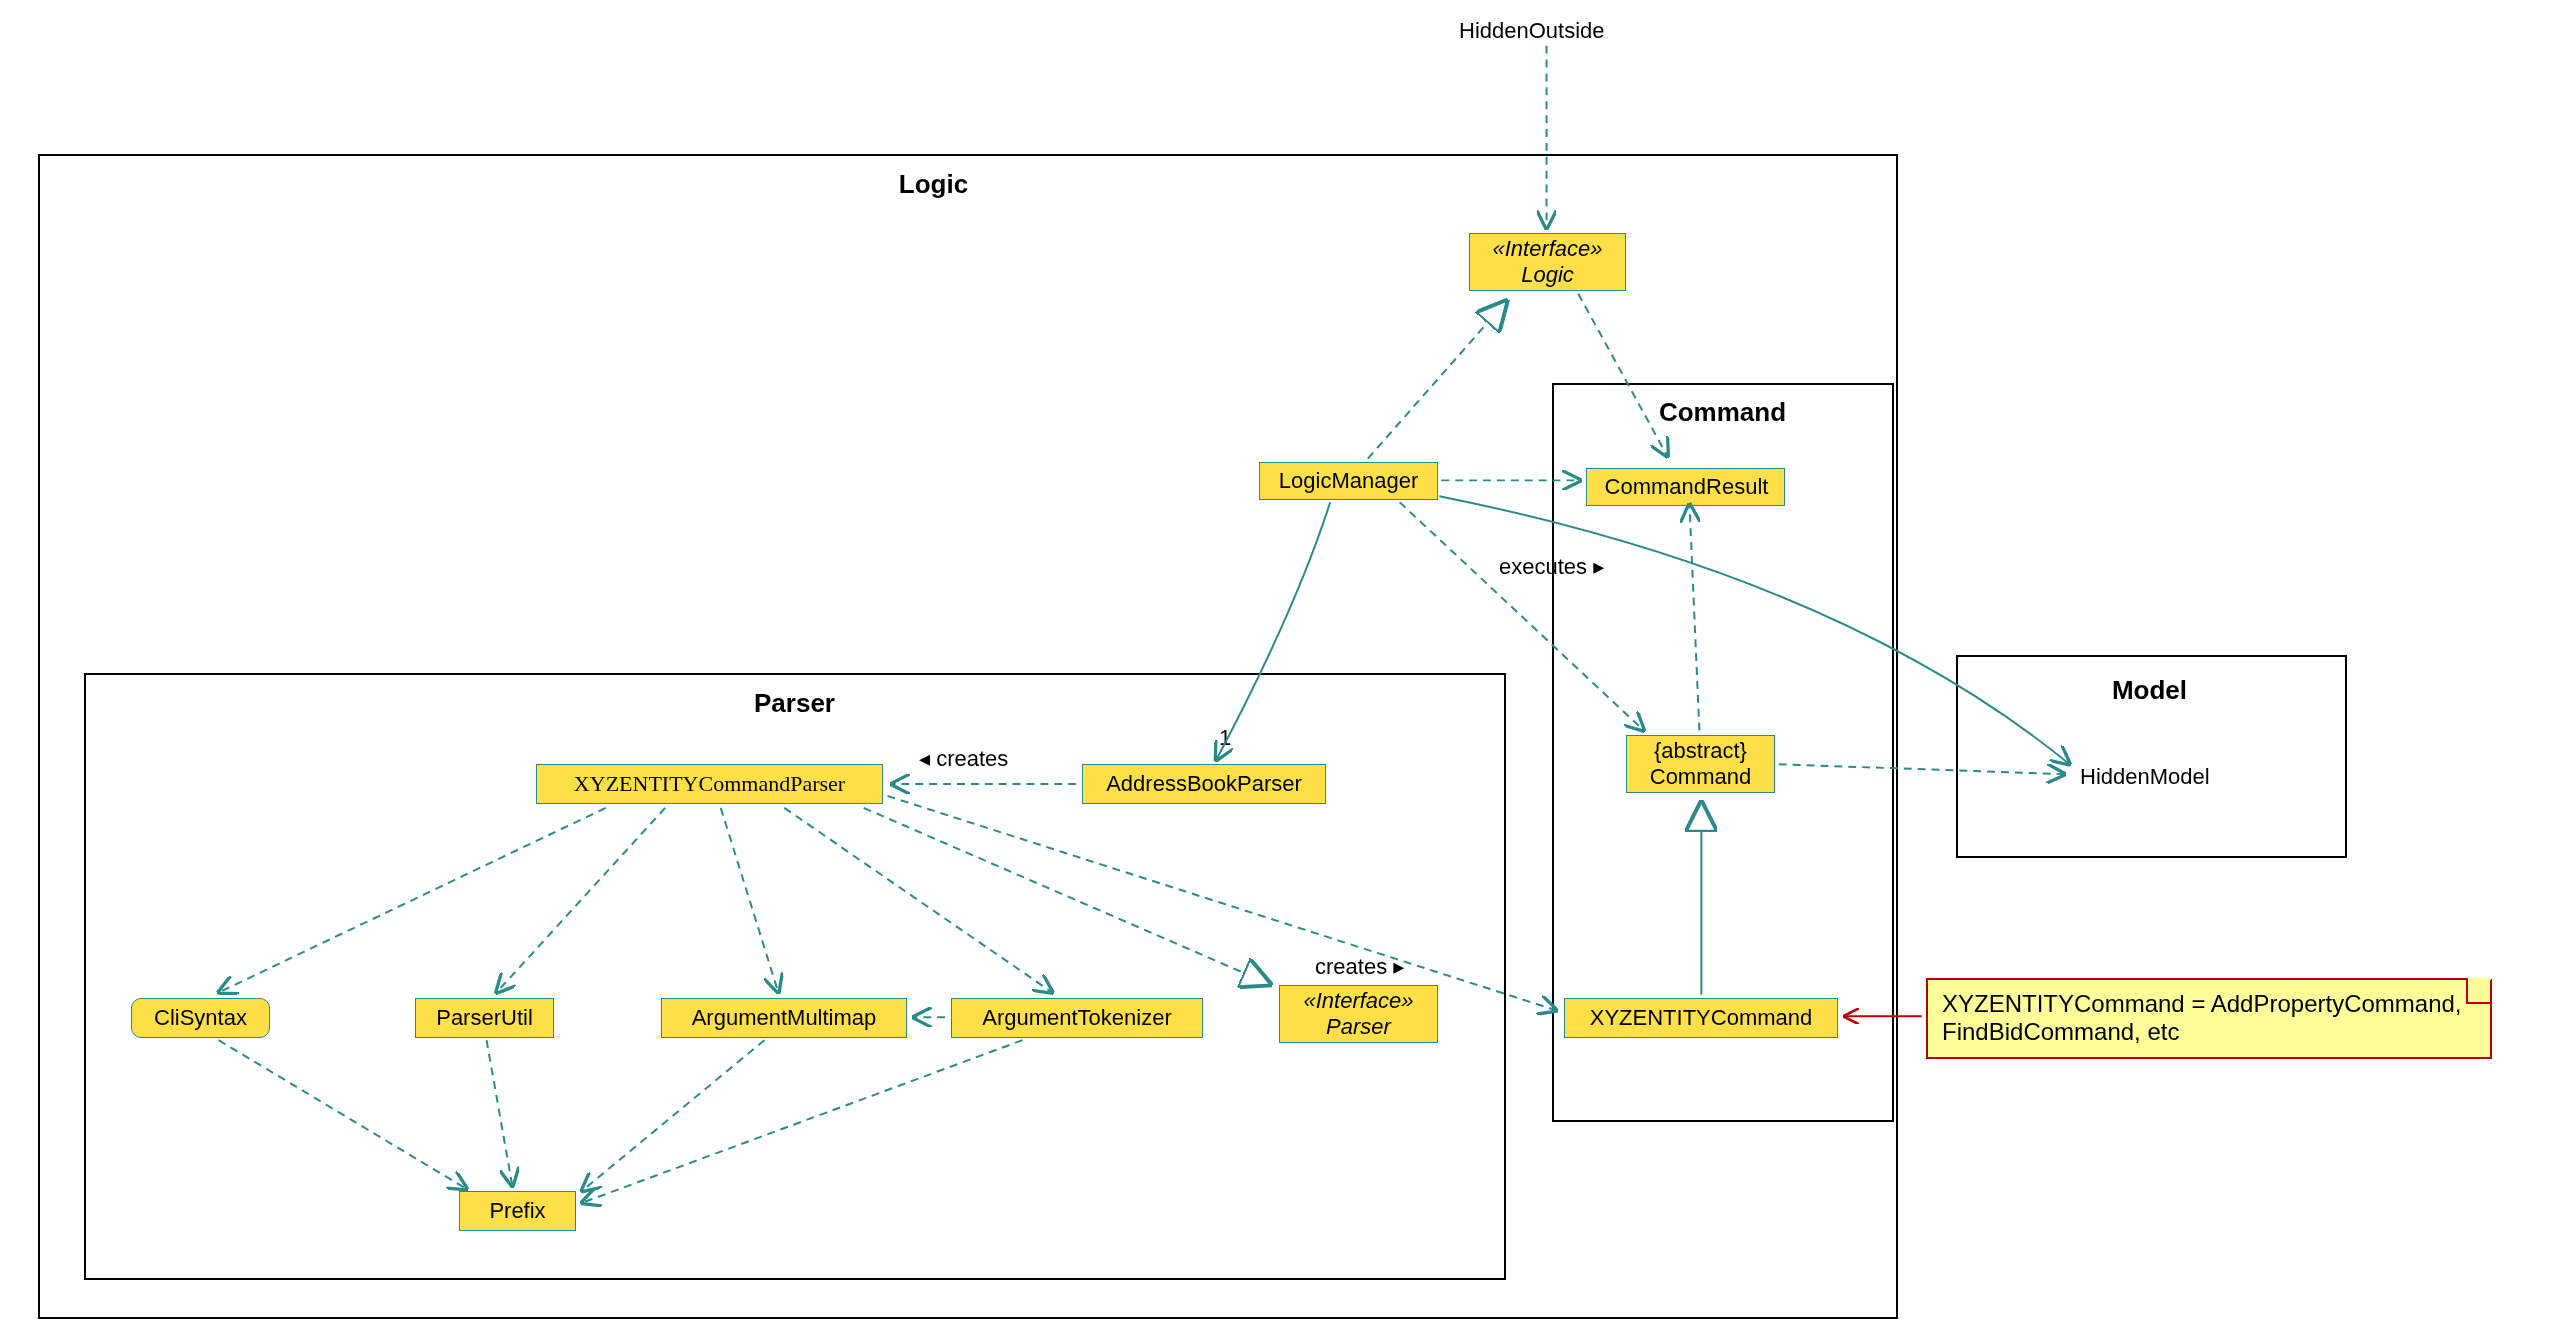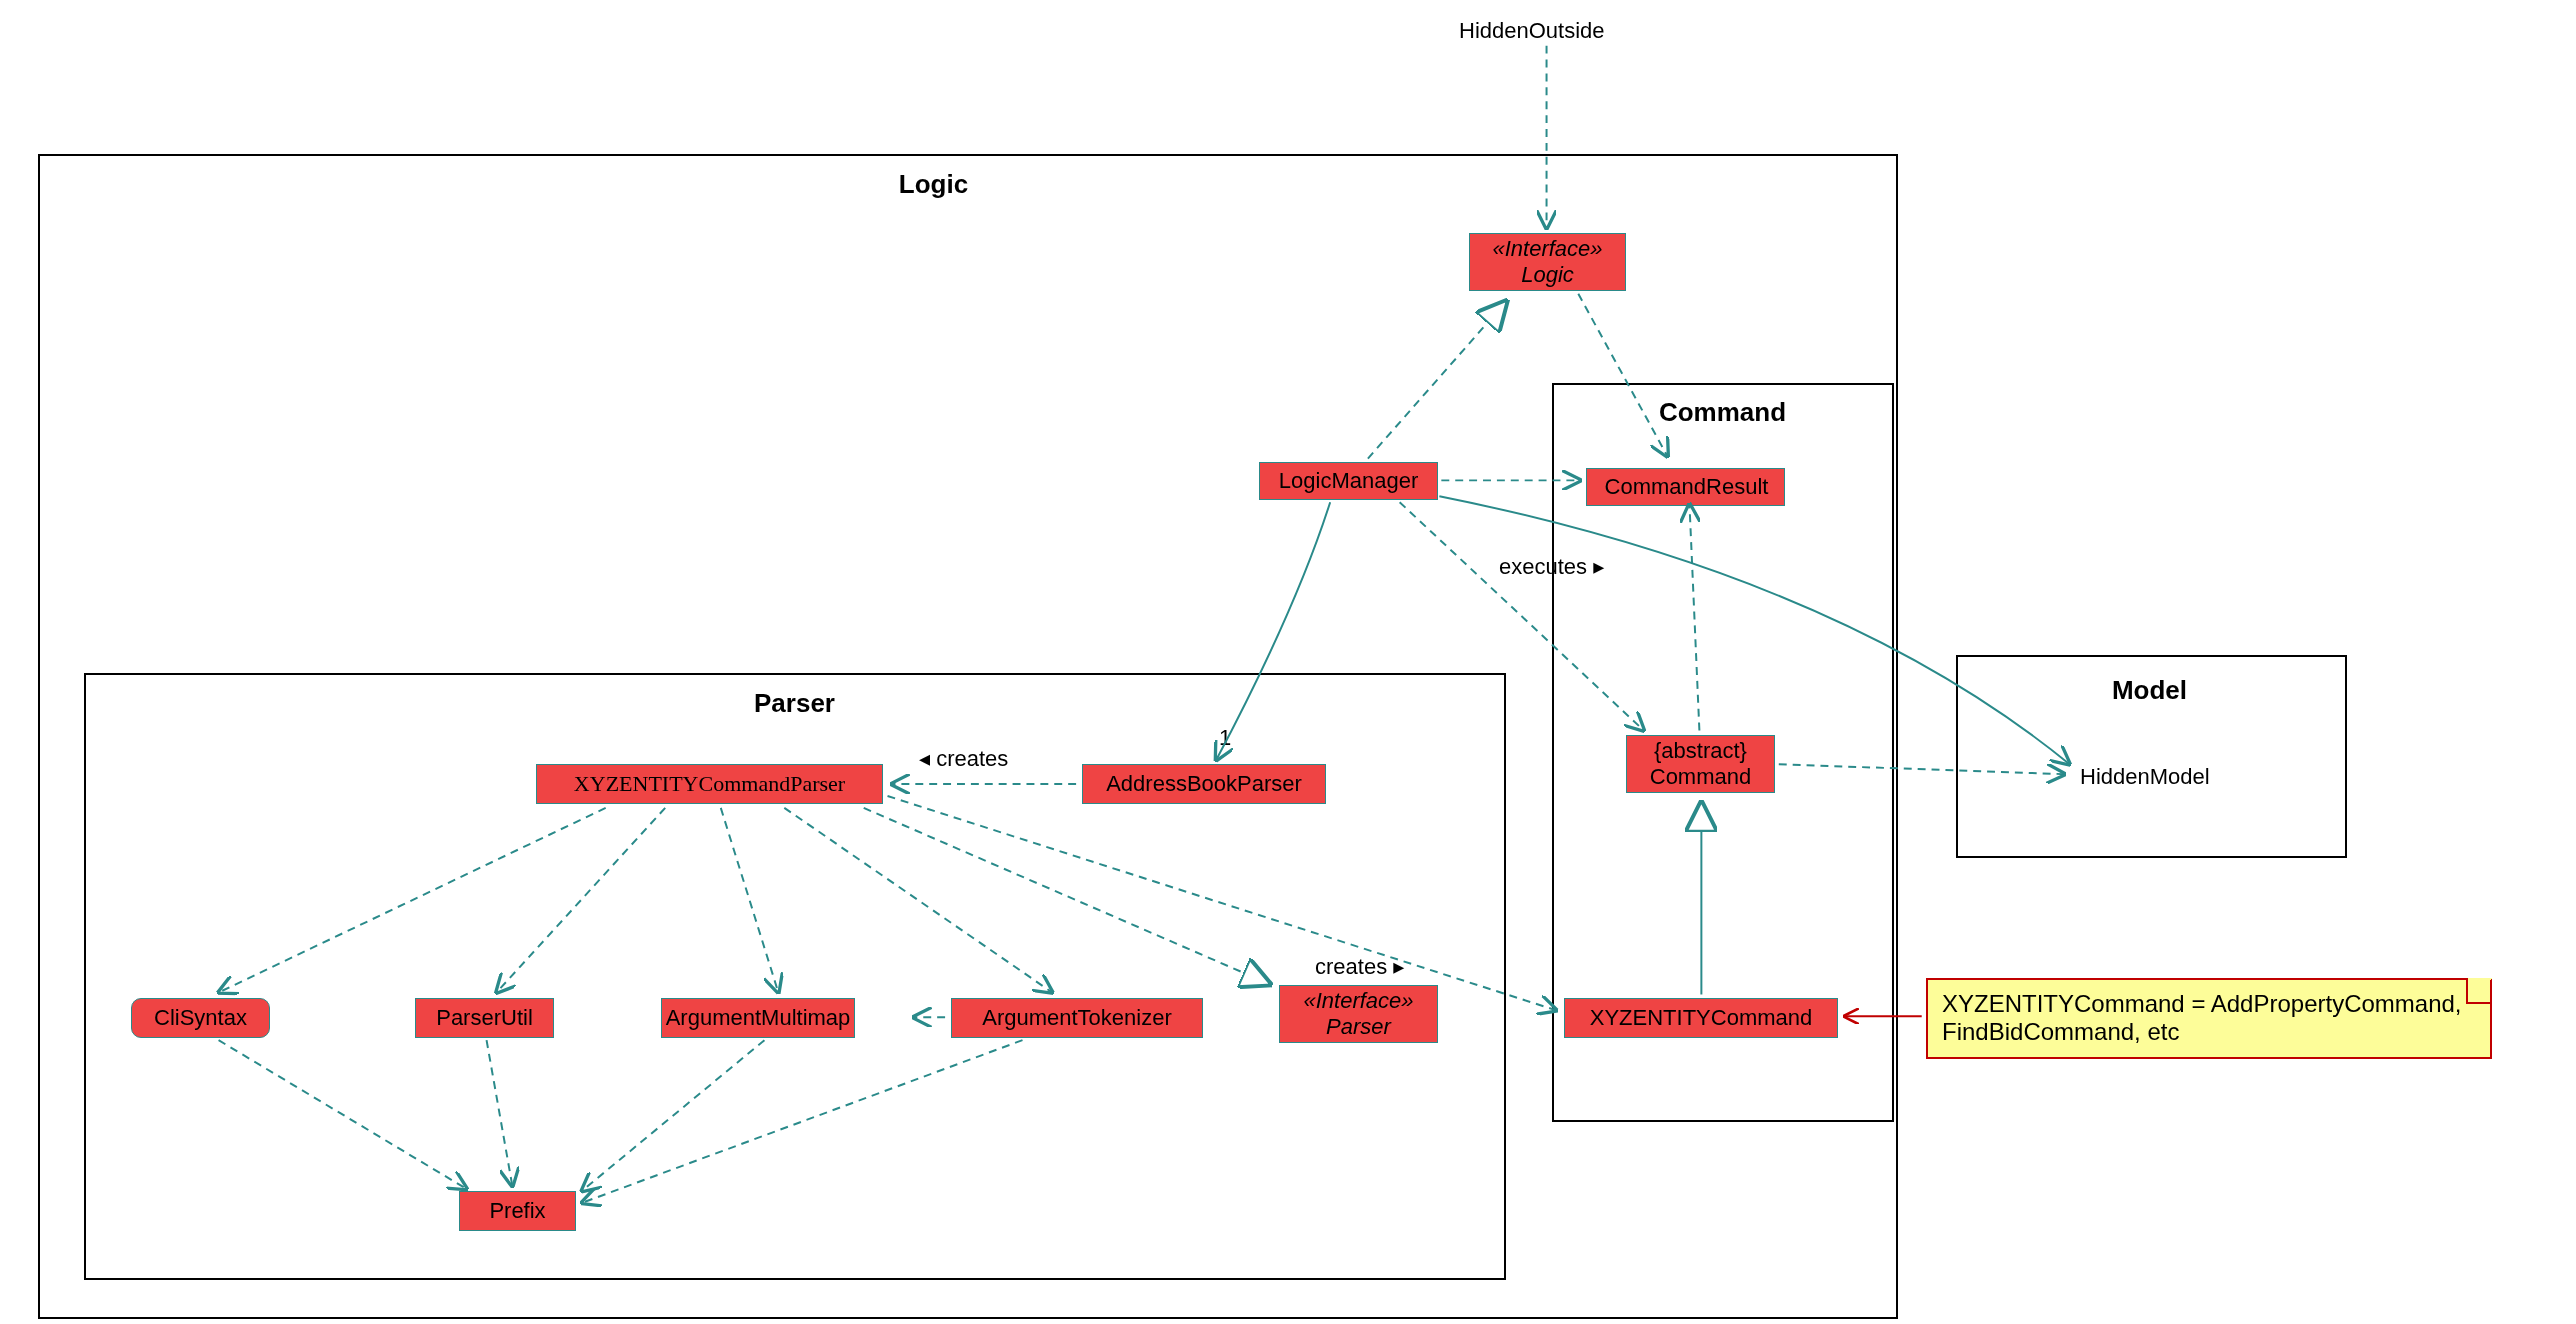--- a/index.html
+++ b/index.html
@@ -18,21 +18,21 @@
     background: transparent;
   }
   .package-title {
     position: absolute;
     font-weight: bold;
     font-size: 26px;
     text-align: center;
   }
   .node {
     position: absolute;
-    background: #ef4444;
+    background: #fde047;
     border: 1px solid #2a8a8a;
     display: flex;
     flex-direction: column;
     align-items: center;
     justify-content: center;
     font-size: 22px;
     line-height: 1.2;
     text-align: center;
     padding: 2px 4px;
     box-sizing: border-box;
@@ -120,21 +120,21 @@
 </div>
 
 <div class="node" style="left:131px; top:998px; width:139px; height:40px;border-radius:10px;">
   <span>CliSyntax</span>
 </div>
 
 <div class="node" style="left:415px; top:998px; width:139px; height:40px;">
   <span>ParserUtil</span>
 </div>
 
-<div class="node" style="left:661px; top:998px; width:194px; height:40px;">
+<div class="node" style="left:661px; top:998px; width:246px; height:40px;">
   <span>ArgumentMultimap</span>
 </div>
 
 <div class="node" style="left:951px; top:998px; width:252px; height:40px;">
   <span>ArgumentTokenizer</span>
 </div>
 
 <div class="node" style="left:1279px; top:985px; width:159px; height:58px;">
   <span class="stereo">«Interface»</span>
   <span class="stereo">Parser</span>

